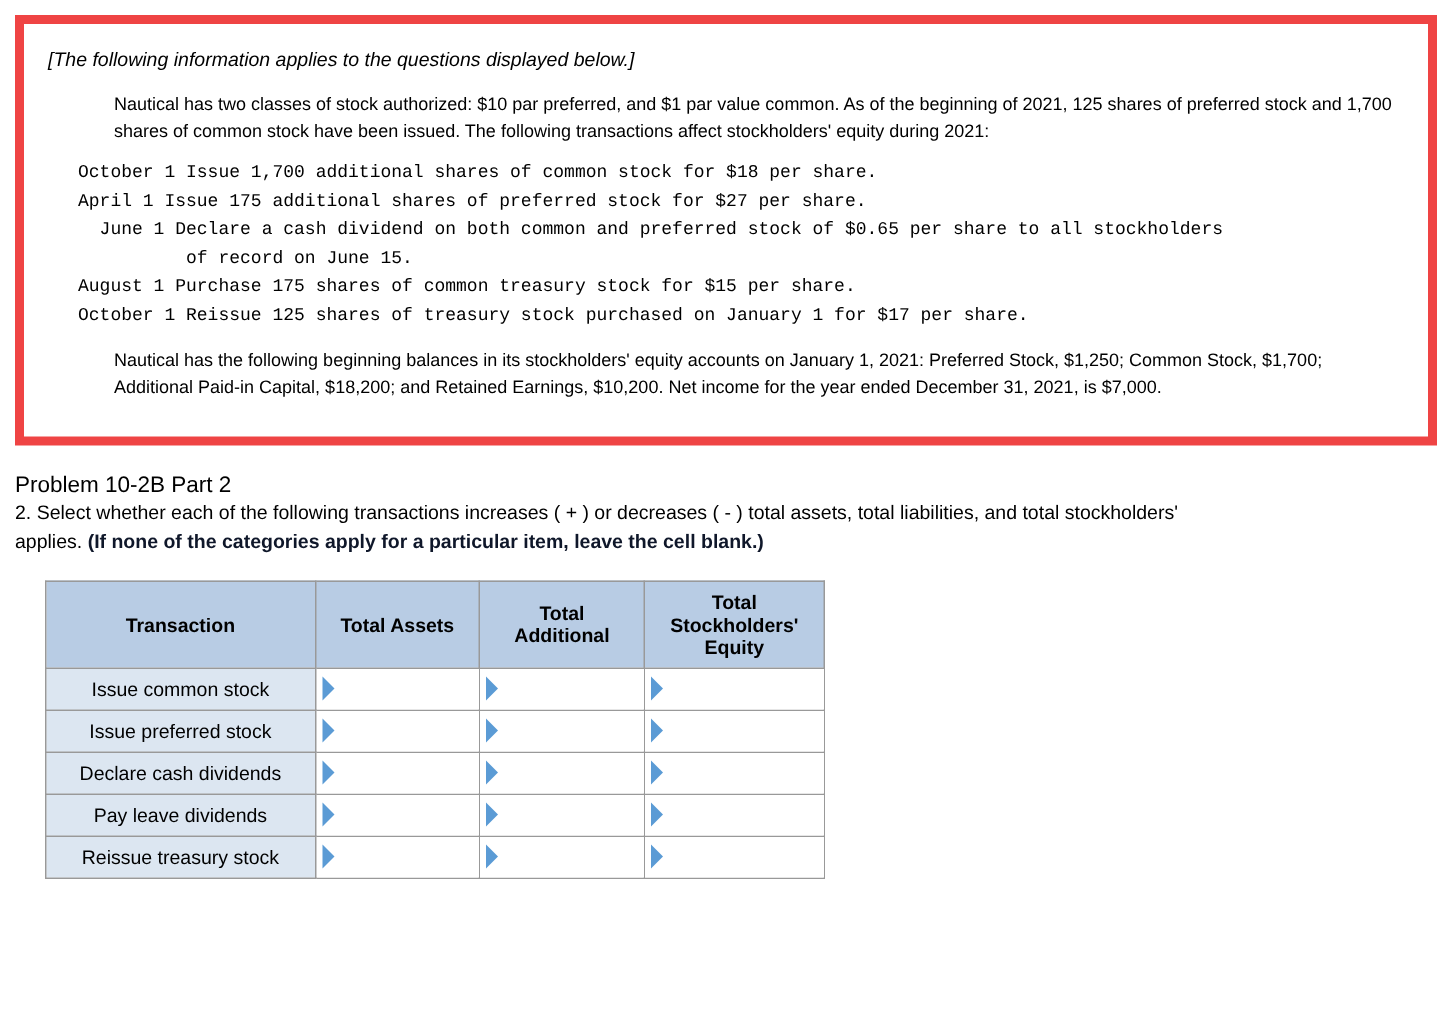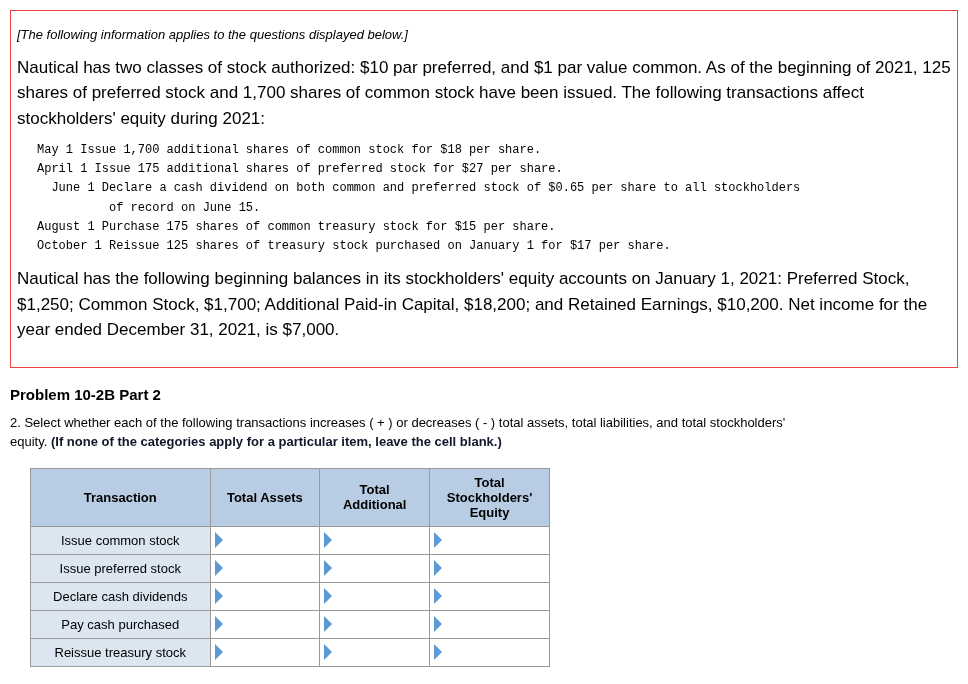--- a/index.html
+++ b/index.html
@@ -10,45 +10,45 @@
     body {
       font-family: Arial, sans-serif;
       font-size: 13px;
       background: #fff;
       color: #000;
       width: 968px;
       min-height: 684px;
       padding: 10px;
     }
     .info-box {
-      border: 1px solid #ef4444;
-      padding: 14px 6px;
+      border: 6px solid #ef4444;
+      padding: 14px 16px;
       margin-bottom: 18px;
       line-height: 1.5;
     }
     .info-box .italic-header {
       font-style: italic;
       margin-bottom: 10px;
       font-size: 13px;
     }
     .info-box p {
       margin-bottom: 10px;
-      font-size: 17px;
+      font-size: 12px;
       line-height: 1.5;
+      margin-left: 44px;
     }
     .monospace-block {
       font-family: 'Courier New', Courier, monospace;
       font-size: 12px;
       line-height: 1.6;
       margin: 8px 0 10px 20px;
     }
     .problem-title {
       font-size: 15px;
-      font-weight: bold;
-      margin-bottom: 10px;
+      font-weight: normal;
     }
     .problem-description {
       font-size: 13px;
       line-height: 1.5;
       margin-bottom: 16px;
     }
     .problem-description strong {
       font-weight: bold;
       color: #0f172a;
     }
@@ -111,35 +111,35 @@
       width: 120px;
     }
   </style>
 </head>
 <body>
 
 <div class="info-box">
   <div class="italic-header">[The following information applies to the questions displayed below.]</div>
   <p>Nautical has two classes of stock authorized: $10 par preferred, and $1 par value common. As of the beginning of 2021, 125 shares of preferred stock and 1,700 shares of common stock have been issued. The following transactions affect stockholders' equity during 2021:</p>
   <div class="monospace-block">
-    <div>May   1 Issue 1,700 additional shares of common stock for $18 per share.</div>
+    <div>October   1 Issue 1,700 additional shares of common stock for $18 per share.</div>
     <div>April   1 Issue 175 additional shares of preferred stock for $27 per share.</div>
     <div>&nbsp; June   1 Declare a cash dividend on both common and preferred stock of $0.65 per share to all stockholders</div>
     <div>&nbsp;&nbsp;&nbsp;&nbsp;&nbsp;&nbsp;&nbsp;&nbsp;&nbsp;&nbsp;of record on June 15.</div>
     <div>August  1 Purchase 175 shares of common treasury stock for $15 per share.</div>
     <div>October  1 Reissue 125 shares of treasury stock purchased on January 1 for $17 per share.</div>
   </div>
   <p>Nautical has the following beginning balances in its stockholders' equity accounts on January 1, 2021: Preferred Stock, $1,250; Common Stock, $1,700; Additional Paid-in Capital, $18,200; and Retained Earnings, $10,200. Net income for the year ended December 31, 2021, is $7,000.</p>
 </div>
 
 <div class="problem-title">Problem 10-2B Part 2</div>
 
 <div class="problem-description">
   <span>2. Select whether each of the following transactions increases ( + ) or decreases ( - ) total assets, total liabilities, and total stockholders'</span><br>
-  <span>equity. </span><strong>(If none of the categories apply for a particular item, leave the cell blank.)</strong>
+  <span>applies. </span><strong>(If none of the categories apply for a particular item, leave the cell blank.)</strong>
 </div>
 
 <table class="transactions-table">
   <thead>
     <tr>
       <th class="th-transaction">Transaction</th>
       <th class="th-total-assets">Total Assets</th>
       <th class="th-total-liabilities">Total Additional</th>
       <th class="th-total-stockholders">Total<br>Stockholders'<br>Equity</th>
     </tr>
@@ -157,21 +157,21 @@
       <td class="data-cell"></td>
       <td class="data-cell"></td>
     </tr>
     <tr>
       <td>Declare cash dividends</td>
       <td class="data-cell"></td>
       <td class="data-cell"></td>
       <td class="data-cell"></td>
     </tr>
     <tr>
-      <td>Pay cash purchased</td>
+      <td>Pay leave dividends</td>
       <td class="data-cell"></td>
       <td class="data-cell"></td>
       <td class="data-cell"></td>
     </tr>
     <tr>
       <td>Reissue treasury stock</td>
       <td class="data-cell"></td>
       <td class="data-cell"></td>
       <td class="data-cell"></td>
     </tr>

